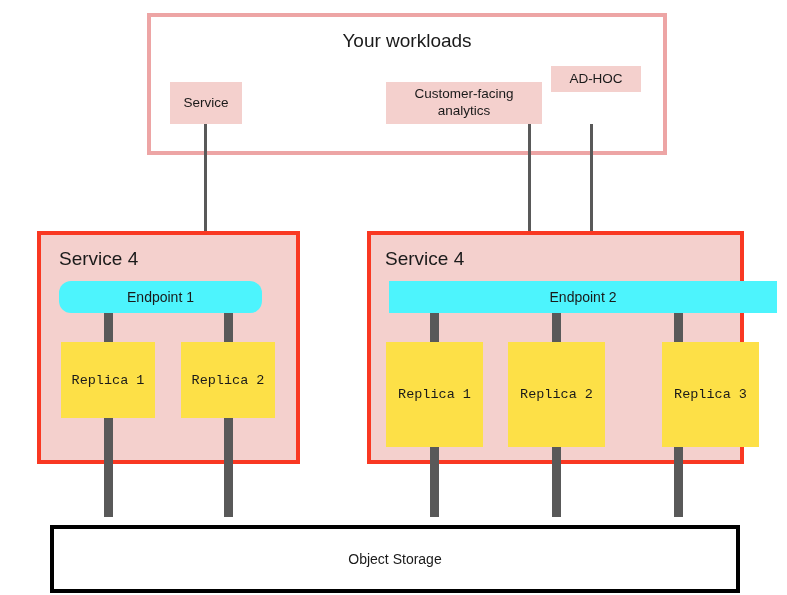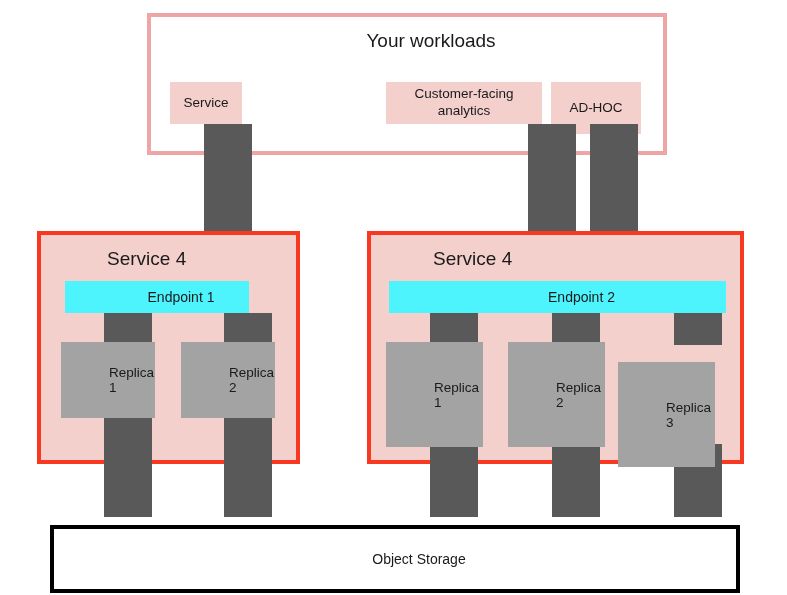--- a/index.html
+++ b/index.html
@@ -10,21 +10,21 @@
   body {
     font-family: "Liberation Sans", sans-serif;
   }
   #canvas {
     position: relative;
     width: 787px;
     height: 595px;
     background: #ffffff;
     overflow: hidden;
   }
-  .abs { position: absolute; box-sizing: border-box; padding-left: 48px; }
+  .abs { position: absolute; box-sizing: border-box; }
 
   
   .workloads-box {
     left: 147px; top: 13px;
     width: 520px; height: 142px;
     border: 4px solid #eda5a5;
     background: #ffffff;
   }
   .workloads-title {
     left: 147px; top: 30px;
@@ -42,21 +42,21 @@
     font-size: 13.5px;
     display: flex;
     align-items: center;
     justify-content: center;
     text-align: center;
     line-height: 1.25;
     padding: 0 6px;
   }
   .chip-writes   { left: 170px; top: 82px; width: 72px; height: 42px; }
   .chip-analytics{ left: 386px; top: 82px; width: 156px; height: 42px; }
-  .chip-adhoc    { left: 551px; top: 82px; width: 90px;  height: 52px; }
+  .chip-adhoc    { left: 551px; top: 66px; width: 90px;  height: 26px; }
 
   
   .arrow-line {
     width: 3px;
     background: #595959;
   }
   .arrow-head {
     width: 0; height: 0;
     border-left: 9px solid transparent;
     border-right: 9px solid transparent;
@@ -81,37 +81,38 @@
 
   
   .endpoint {
     background: #4df4fd;
     color: #1a1a1a;
     font-size: 14px;
     display: flex;
     align-items: center;
     justify-content: center;
   }
-  .ep1 { left: 65px;  top: 281px; width: 184px; height: 32px; }
-  .ep2 { left: 389px; top: 281px; width: 337px; height: 32px; }
+  .ep1 { left: 59px;  top: 281px; width: 203px; height: 32px; border-radius: 12px; }
+  .ep2 { left: 389px; top: 281px; width: 388px; height: 32px; }
 
   
   .replica {
-    background: #a3a3a3;
+    background: #fde047;
     color: #1a1a1a;
     font-size: 13.5px;
     display: flex;
     align-items: center;
     justify-content: center;
+    font-family: Liberation Mono, monospace;
   }
   .s1r1 { left: 61px;  top: 342px; width: 94px;  height: 76px; }
   .s1r2 { left: 181px; top: 342px; width: 94px;  height: 76px; }
   .s2r1 { left: 386px; top: 342px; width: 97px;  height: 105px; }
   .s2r2 { left: 508px; top: 342px; width: 97px;  height: 105px; }
-  .s2r3 { left: 618px; top: 342px; width: 97px;  height: 105px; margin-top: 20px; }
+  .s2r3 { left: 662px; top: 342px; width: 97px;  height: 105px; }
 
   
   .conn {
     background: #595959;
     width: 9px;
   }
 
   
   .storage-box {
     left: 50px; top: 525px;

